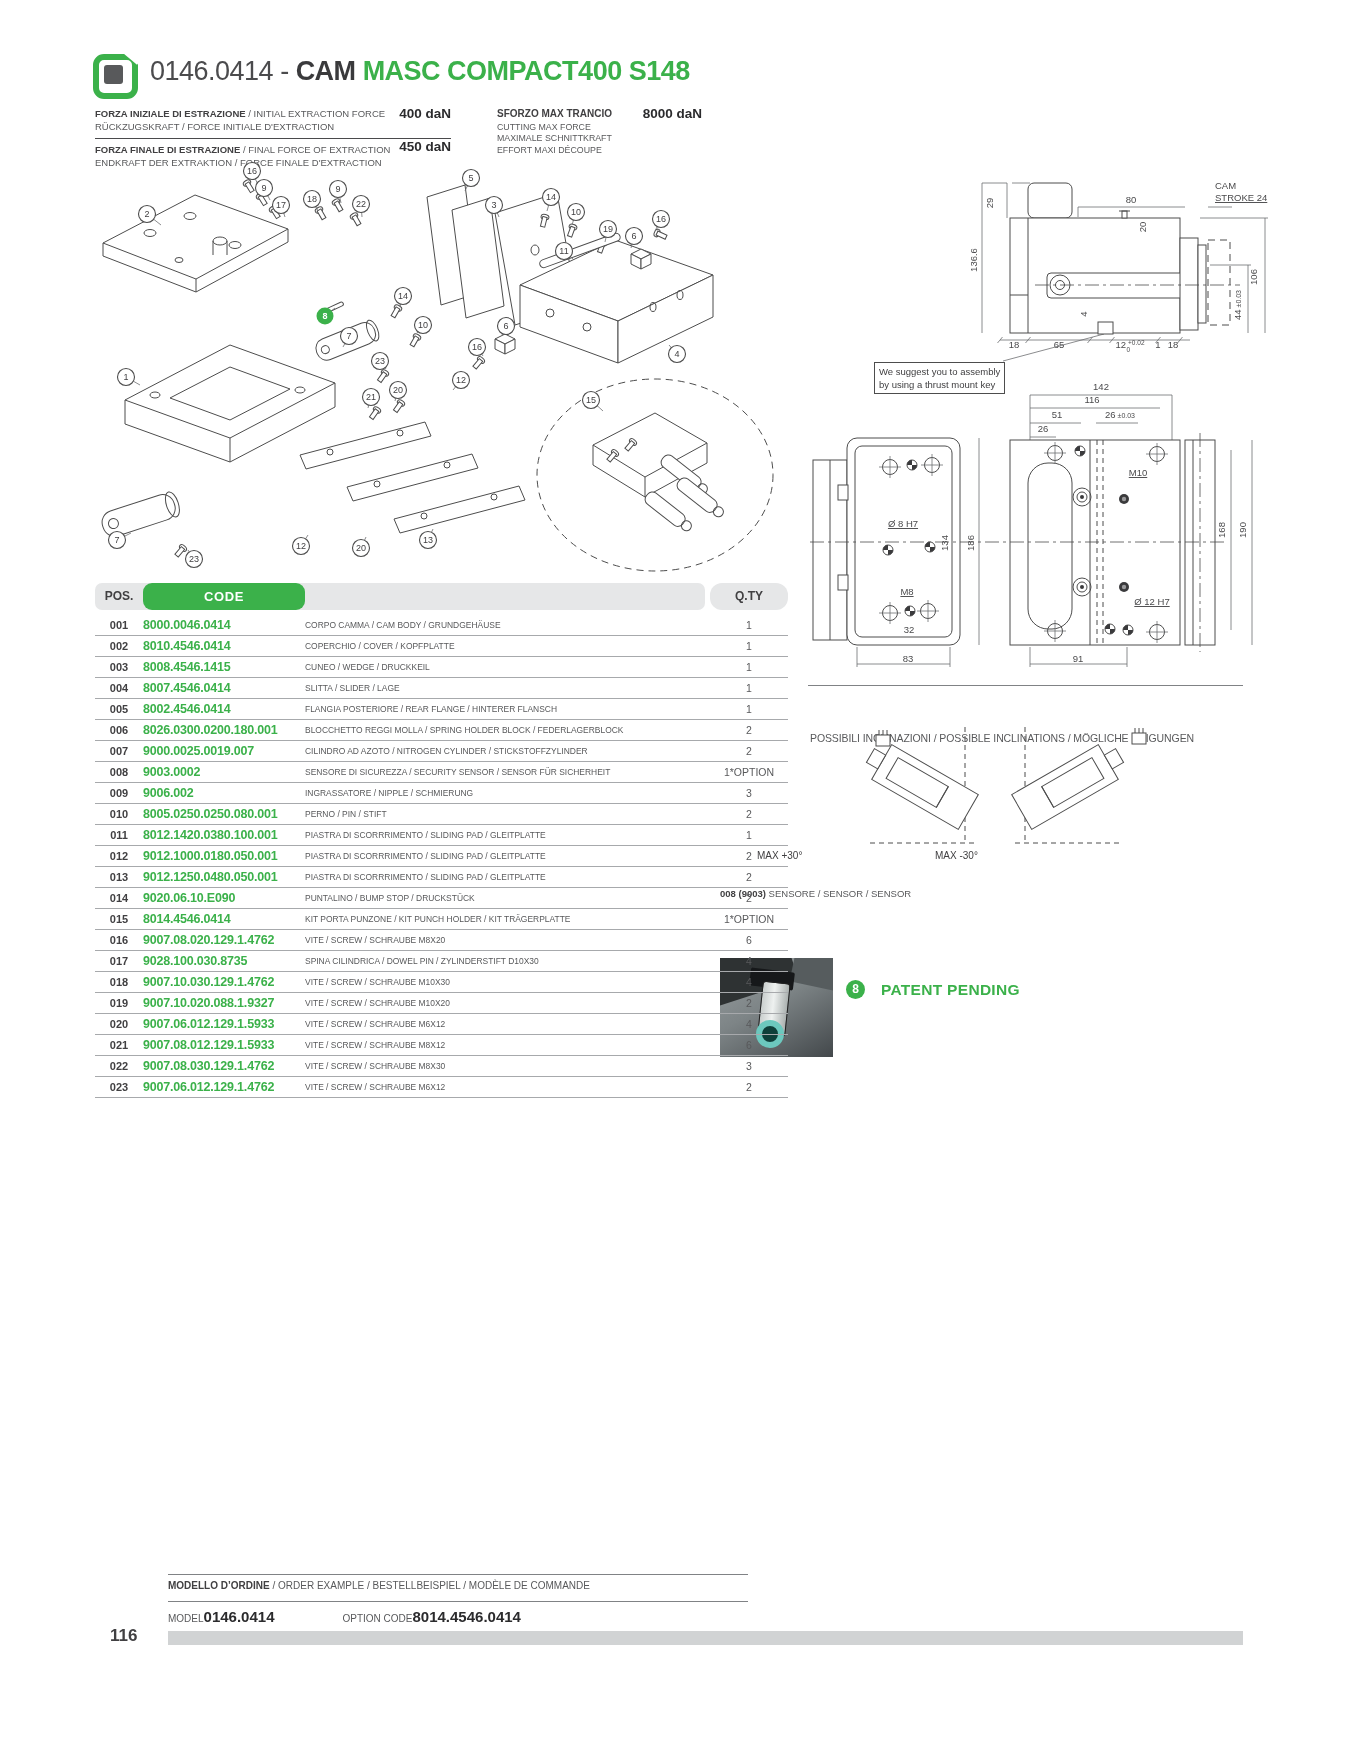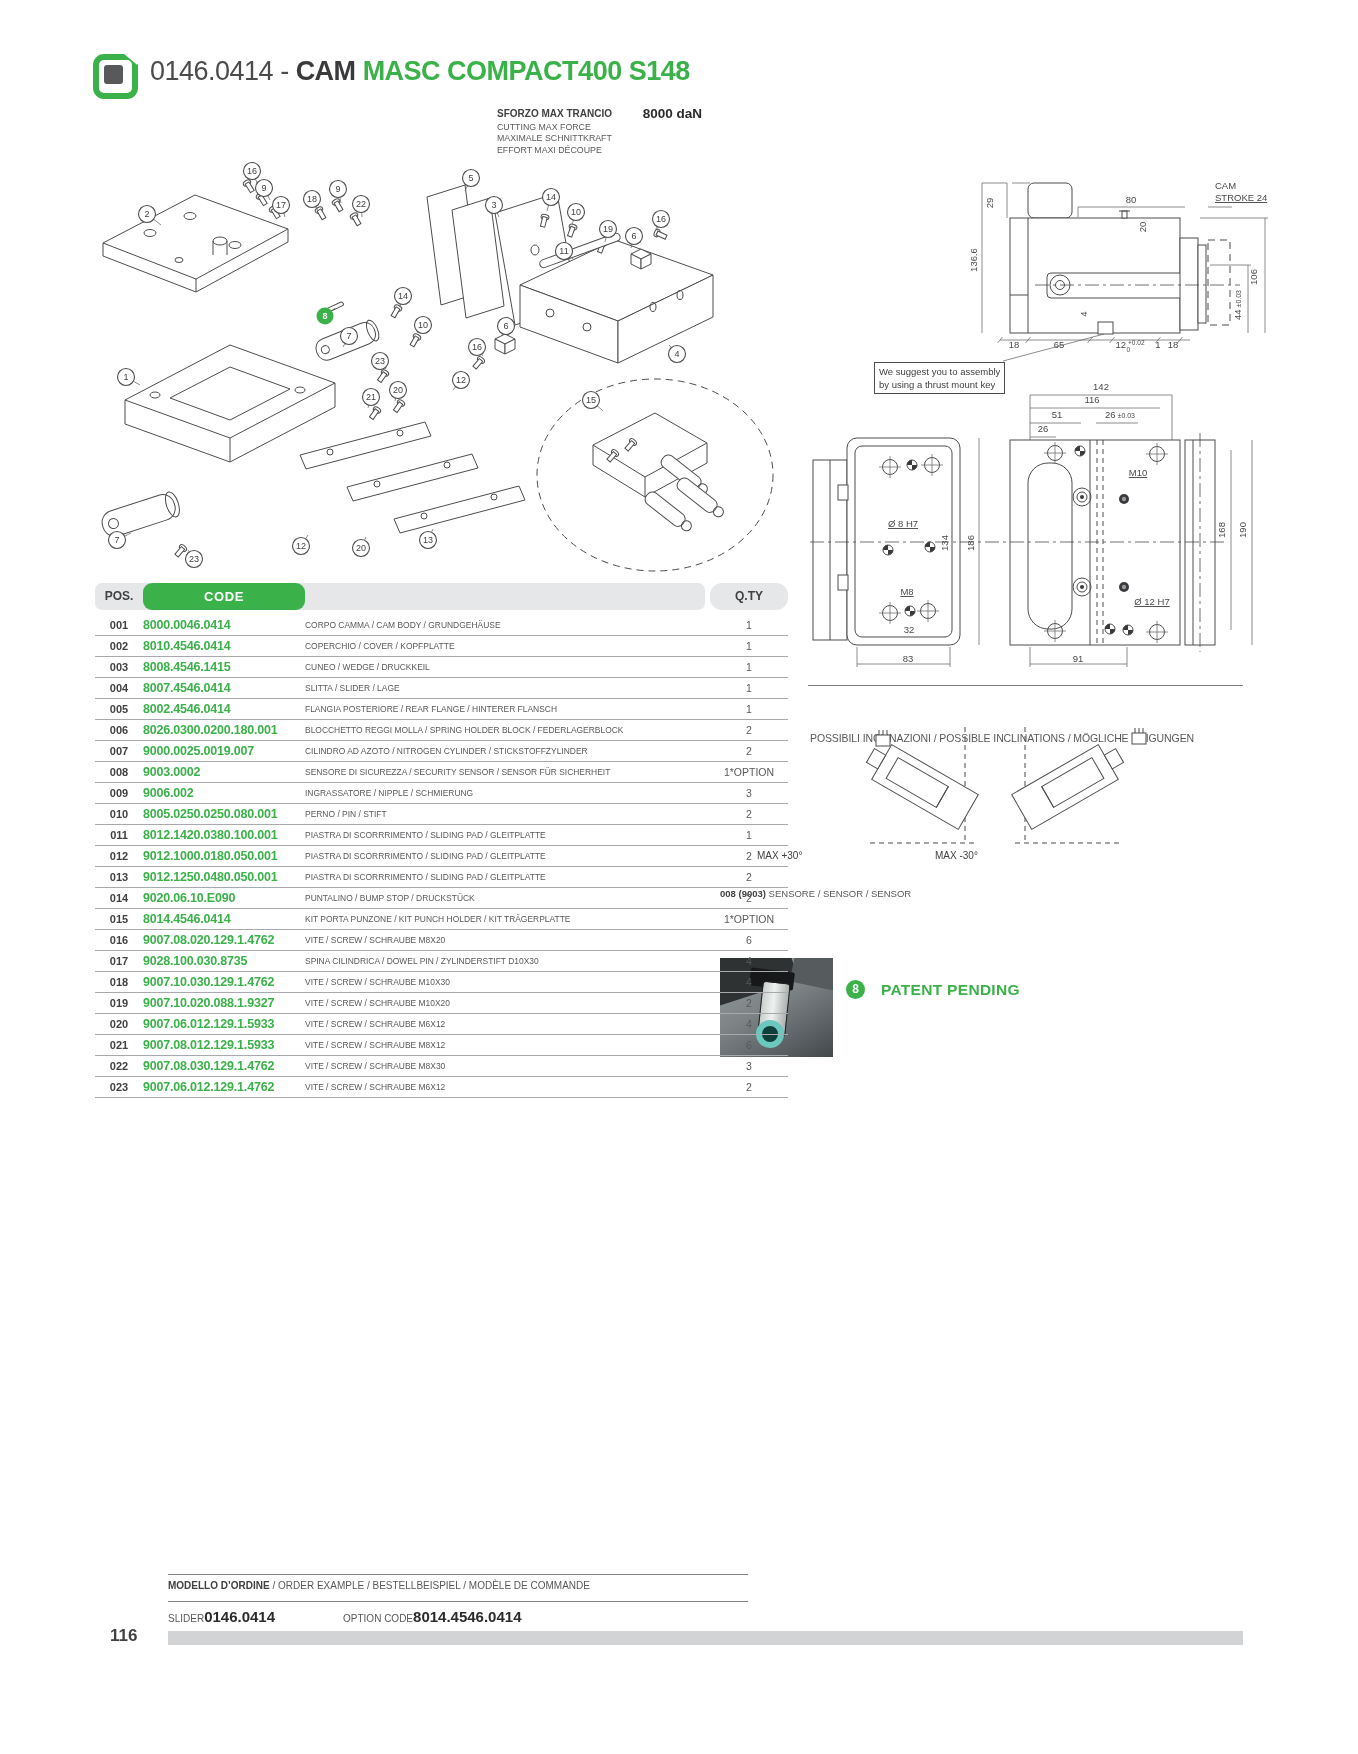--- a/index.html
+++ b/index.html
@@ -91,20 +91,30 @@
   <div class="logo">
       <div class="notch"></div>
       <div class="inner"></div>
     </div>
 </div>
 <div class="abs title" style="left:150px;top:56px">
   <span class="t-code">0146.0414 -</span><span class="t-cam">CAM</span><span class="t-green">MASC COMPACT400 S148</span>
 </div>
 
 <div class="abs spec" style="left:95px;top:106px">
+  <div class="row">
+    <b>FORZA INIZIALE DI ESTRAZIONE</b><span> / INITIAL EXTRACTION FORCE</span><br>
+    <span>RÜCKZUGSKRAFT / FORCE INITIALE D'EXTRACTION</span>
+    <span class="val">400 daN</span>
+  </div>
+  <div class="row">
+    <b>FORZA FINALE DI ESTRAZIONE</b><span> / FINAL FORCE OF EXTRACTION</span><br>
+    <span>ENDKRAFT DER EXTRAKTION / FORCE FINALE D'EXTRACTION</span>
+    <span class="val">450 daN</span>
+  </div>
 </div>
 <div class="abs spec2" style="left:497px;top:108px">
   <div class="ttl">SFORZO MAX TRANCIO</div>
   <div>CUTTING MAX FORCE</div>
   <div>MAXIMALE SCHNITTKRAFT</div>
   <div>EFFORT MAXI DÉCOUPE</div>
   <div class="val">8000 daN</div>
 </div>
 
 <svg class="abs" style="left:95px;top:155px" width="695" height="425" viewBox="0 0 695 425">
@@ -688,19 +698,19 @@
       </div>
     </div>
 </div>
 
 <div class="abs rule" style="left:168px;top:1574px;width:580px"></div>
 <div class="abs order-head" style="left:168px;top:1580px">
   <b>MODELLO D’ORDINE</b><span> / ORDER EXAMPLE / BESTELLBEISPIEL / MODÈLE DE COMMANDE</span>
 </div>
 <div class="abs rule" style="left:168px;top:1601px;width:580px"></div>
 <div class="abs model-row" style="left:168px;top:1608px">
-  <span>SLIDER</span>
+  <span>MODEL</span>
   <span class="mv">0146.0414</span>
   <span class="ol">OPTION CODE</span>
   <span class="mv">8014.4546.0414</span>
 </div>
 <div class="abs page-num" style="left:110px;top:1626px">116</div>
 <div class="abs bottom-bar" style="left:168px;top:1631px"></div>
 
 </body></html>

